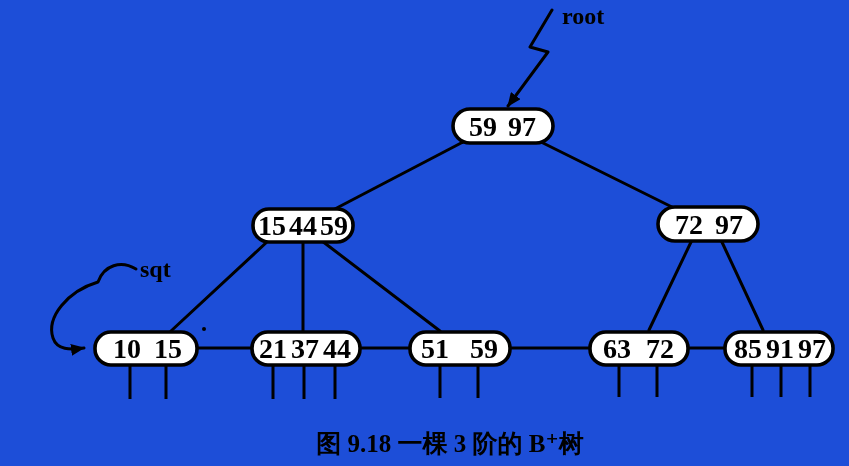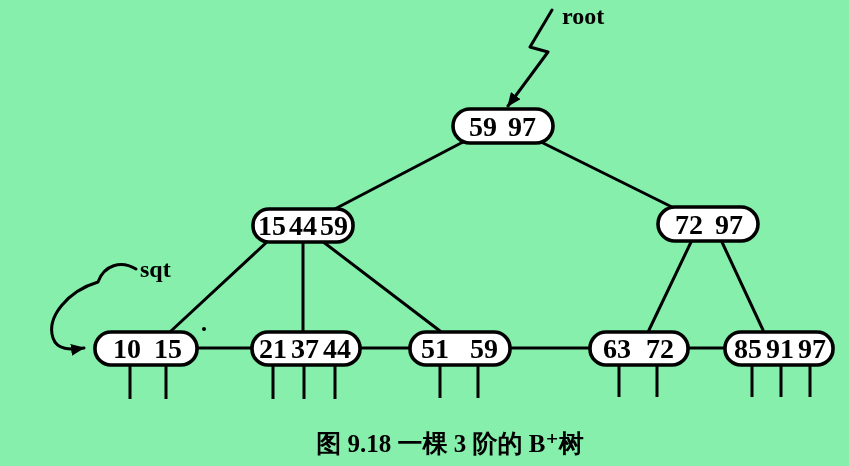--- a/index.html
+++ b/index.html
@@ -4,21 +4,21 @@
 <style>
   html, body {
     margin: 0;
     padding: 0;
     background: #ffffff;
   }
   #figure {
     position: relative;
     width: 849px;
     height: 466px;
-    background: #86efac;
+    background: #1d4ed8;
     overflow: hidden;
   }
   svg { display: block; }
   .edge {
     stroke: #000000;
     stroke-width: 3;
     stroke-linecap: round;
     fill: none;
   }
   .node-box {

